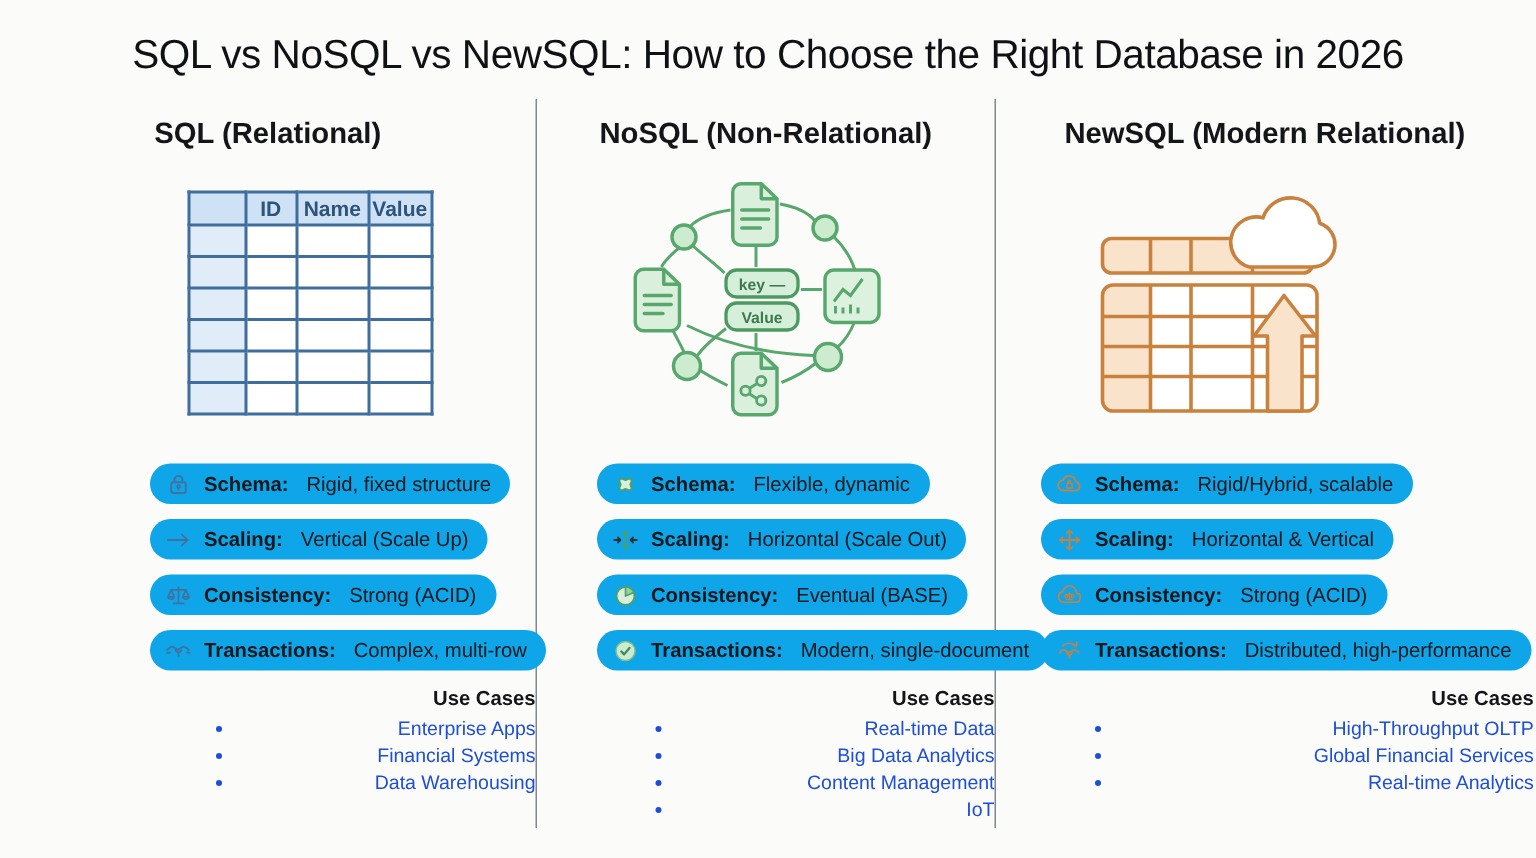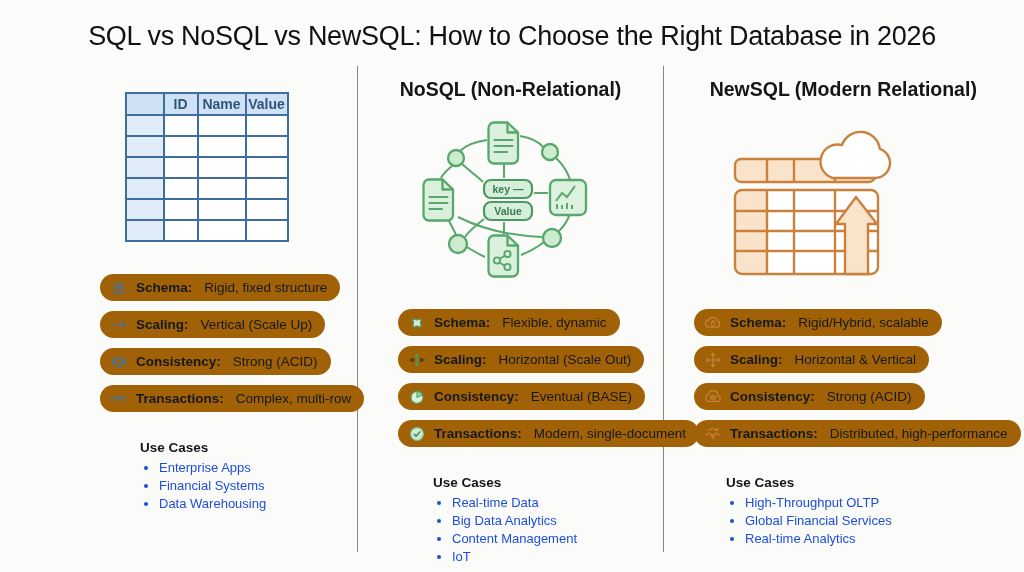--- a/index.html
+++ b/index.html
@@ -42,45 +42,46 @@
 
   .net text{font:700 10.5px "Liberation Sans",sans-serif;fill:#3c7a4d;}
 
   
   .features{display:flex;flex-direction:column;align-items:flex-start;gap:10px;margin-top:14px;}
   .col-sql .features{margin-left:100px;}
   .col-nosql .features{margin-left:40px;}
   .col-newsql .features{margin-left:30px;}
   .pill{
     display:inline-flex;align-items:center;gap:8px;
-    background:#a16207;border-radius:14px;padding:4.5px 13px 4.5px 10px;
+    background:#0ea5e9;border-radius:14px;padding:4.5px 13px 4.5px 10px;
     font-size:13.5px;white-space:nowrap;
   }
   .pill .ficon{width:18px;height:18px;flex:none;display:inline-flex;}
   .pill .ficon svg{width:18px;height:18px;}
   .pill .flabel{font-weight:700;}
   .pill .fvalue{margin-left:4px;}
 
   
-  .usecases{margin-top:28px;}
+  .usecases{margin-top:11px;text-align:right;}
   .col-sql .usecases{margin-left:140px;}
   .col-nosql .usecases{margin-left:75px;}
   .col-newsql .usecases{margin-left:62px;}
   .usecases h3{margin:0;font-size:13.5px;font-weight:700;color:#141518;}
   .usecases ul{margin:4px 0 0;padding-left:19px;font-size:13px;line-height:17px;color:#1d4ed8;}
   .usecases li{margin-top:1px;}
 </style>
 </head>
 <body>
 
 <h1 class="title">SQL vs NoSQL vs NewSQL: How to Choose the Right Database in 2026</h1>
 
 <div class="board">
 
   <section class="col col-sql">
+    <h2>SQL (Relational)</h2>
 
     <div class="art">
       <table class="sqltable">
         <tbody>
         <tr>
           <th class="c0"></th>
           <th class="c1">ID</th>
           <th class="c2">Name</th>
           <th class="c3">Value</th>
         </tr>

